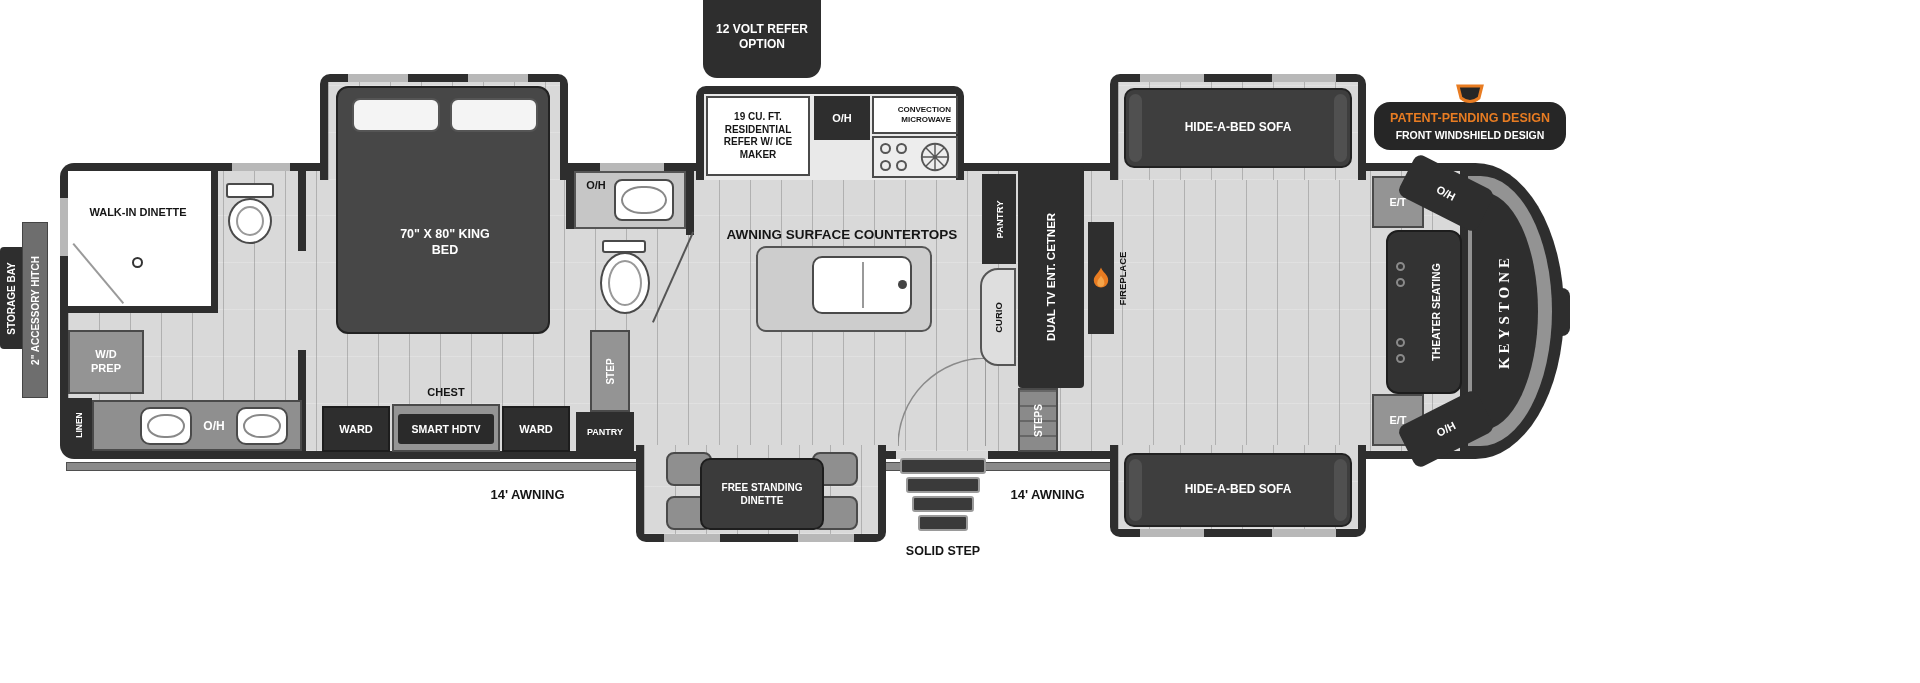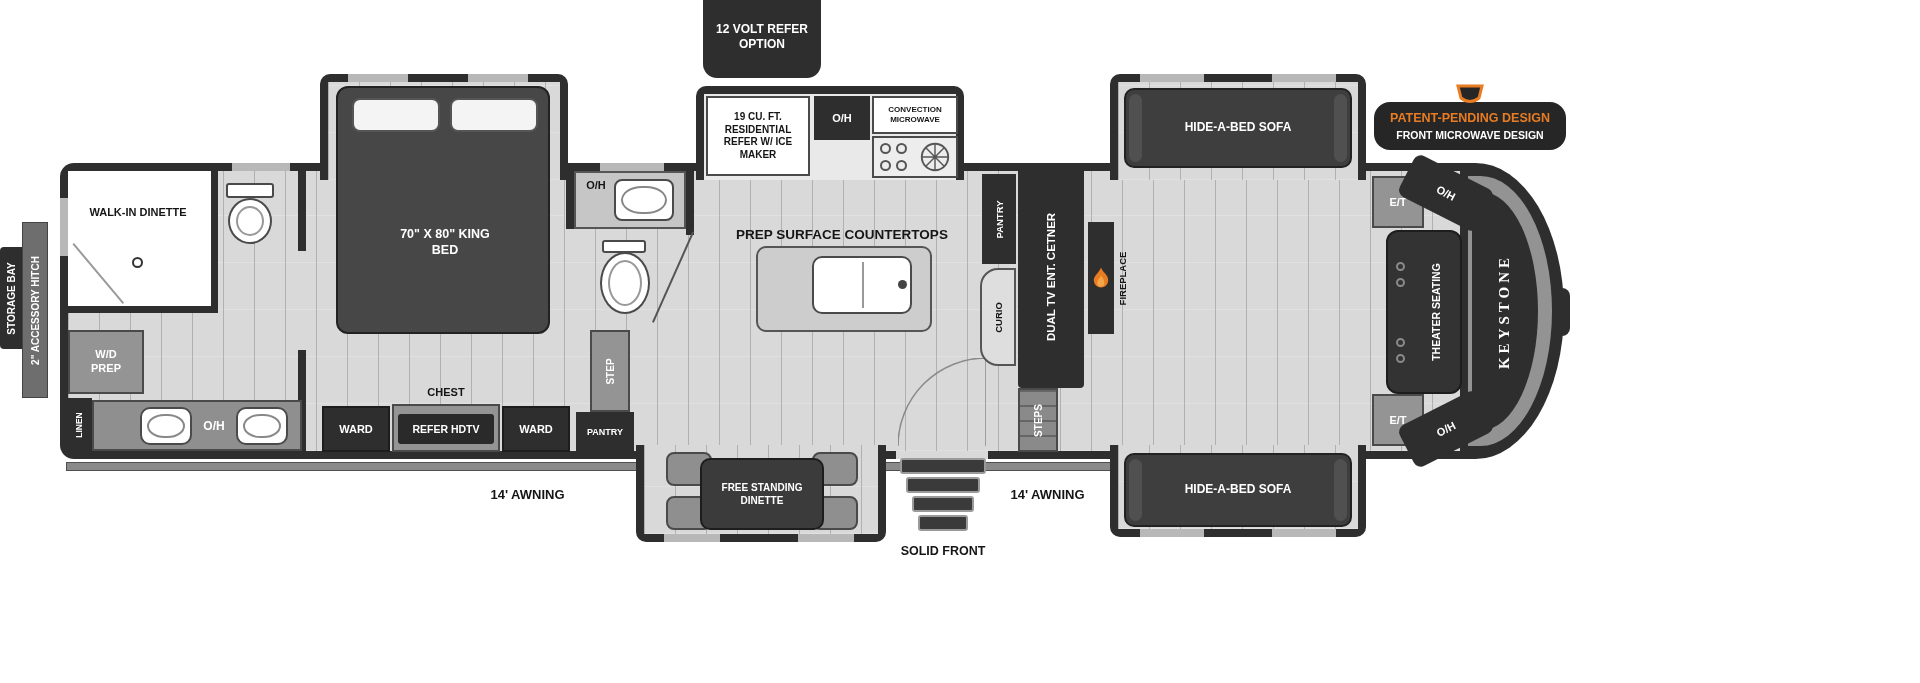--- a/index.html
+++ b/index.html
@@ -127,21 +127,21 @@
     <div class="abs" style="left:112px;top:10px;width:88px;height:34px;background:#f4f4f4;border:2px solid #555;border-radius:8px;"></div>
     <div class="abs flexc b wt" style="left:59px;top:130px;width:96px;height:48px;font-size:12.5px;line-height:1.3;">70" X 80" KING BED</div>
   </div>
 
   <div class="abs dark-box flexc" style="left:322px;top:406px;width:68px;height:46px;border:2px solid #1d1d1d;">
     <span class="b wt" style="font-size:11px;">WARD</span>
   </div>
   <div class="abs flexc b bt" style="left:398px;top:384px;width:96px;height:16px;font-size:11px;">CHEST</div>
   <div class="abs gray-box" style="left:392px;top:404px;width:108px;height:48px;"></div>
   <div class="abs flexc" style="left:398px;top:414px;width:96px;height:30px;background:#2a2a2a;border-radius:3px;">
-    <span class="b wt" style="font-size:10.5px;">REFER HDTV</span>
+    <span class="b wt" style="font-size:10.5px;">SMART HDTV</span>
   </div>
   <div class="abs dark-box flexc" style="left:502px;top:406px;width:68px;height:46px;border:2px solid #1d1d1d;">
     <span class="b wt" style="font-size:11px;">WARD</span>
   </div>
 
   <div class="abs wall" style="left:566px;top:171px;width:8px;height:58px;"></div>
   <div class="abs gray-box vt" style="left:590px;top:330px;width:40px;height:82px;">
     <span class="b wt" style="font-size:10px;">STEP</span>
   </div>
 
@@ -161,35 +161,35 @@
   <div class="abs dark-box flexc" style="left:576px;top:412px;width:58px;height:40px;">
     <span class="b wt" style="font-size:9px;">PANTRY</span>
   </div>
 
   <div class="abs white-box flexc" style="left:706px;top:96px;width:104px;height:80px;padding:2px;">
     <span class="b bt" style="font-size:10px;line-height:1.25;">19 CU. FT. RESIDENTIAL REFER W/ ICE MAKER</span>
   </div>
   <div class="abs dark-box flexc" style="left:814px;top:96px;width:56px;height:44px;">
     <span class="b wt" style="font-size:11px;">O/H</span>
   </div>
-  <div class="abs white-box flexc" style="left:872px;top:96px;width:86px;height:38px;padding:5px;">
+  <div class="abs white-box flexc" style="left:872px;top:96px;width:86px;height:38px;padding:5px;text-align:right;">
     <span class="b bt" style="font-size:8px;line-height:1.25;">CONVECTION MICROWAVE</span>
   </div>
   <div class="abs" style="left:872px;top:136px;width:86px;height:42px;background:#ededed;border:2px solid #4a4a4a;">
     <div class="abs" style="left:6px;top:5px;width:11px;height:11px;border:2px solid #555;border-radius:50%;"></div>
     <div class="abs" style="left:22px;top:5px;width:11px;height:11px;border:2px solid #555;border-radius:50%;"></div>
     <div class="abs" style="left:6px;top:22px;width:11px;height:11px;border:2px solid #555;border-radius:50%;"></div>
     <div class="abs" style="left:22px;top:22px;width:11px;height:11px;border:2px solid #555;border-radius:50%;"></div>
     <svg class="abs" style="left:44px;top:2px;" width="34" height="34" viewBox="0 0 36 36">
       <circle cx="18" cy="18" r="14" fill="none" stroke="#555" stroke-width="2"></circle>
       <path d="M18 4 V32 M4 18 H32 M8 8 L28 28 M28 8 L8 28" stroke="#555" stroke-width="1.5"></path>
     </svg>
   </div>
 
-  <div class="abs flexc b bt" style="left:726px;top:226px;width:232px;height:16px;font-size:13.5px;white-space:nowrap;">PREP SURFACE COUNTERTOPS</div>
+  <div class="abs flexc b bt" style="left:726px;top:226px;width:232px;height:16px;font-size:13.5px;white-space:nowrap;">AWNING SURFACE COUNTERTOPS</div>
   <div class="abs" style="left:756px;top:246px;width:176px;height:86px;background:#cdcdcd;border:2px solid #555;border-radius:10px;">
     <div class="abs white-box" style="left:54px;top:8px;width:100px;height:58px;border-radius:10px;">
       <div class="abs" style="left:48px;top:4px;width:2px;height:46px;background:#999;"></div>
       <div class="abs" style="left:84px;top:22px;width:9px;height:9px;background:#444;border-radius:50%;"></div>
     </div>
   </div>
 
   <svg class="abs" style="left:898px;top:358px;" width="88" height="88" viewBox="0 0 88 88">
     <path d="M0 88 A88 88 0 0 1 88 0 M88 0 V88" fill="none" stroke="#8a8a8a" stroke-width="1.5"></path>
   </svg>
@@ -258,23 +258,23 @@
   <div class="abs flexc" style="left:700px;top:458px;width:124px;height:72px;background:#3b3b3b;border:2px solid #1d1d1d;border-radius:10px;">
     <span class="b wt" style="font-size:10px;line-height:1.3;width:92px;">FREE STANDING DINETTE</span>
   </div>
 
   <div class="abs" style="left:890px;top:456px;width:110px;height:110px;">
     <div class="abs" style="left:10px;top:2px;width:86px;height:16px;background:#3a3a3a;border:2px solid #9a9a9a;border-radius:3px;"></div>
     <div class="abs" style="left:16px;top:21px;width:74px;height:16px;background:#3a3a3a;border:2px solid #9a9a9a;border-radius:3px;"></div>
     <div class="abs" style="left:22px;top:40px;width:62px;height:16px;background:#3a3a3a;border:2px solid #9a9a9a;border-radius:3px;"></div>
     <div class="abs" style="left:28px;top:59px;width:50px;height:16px;background:#3a3a3a;border:2px solid #9a9a9a;border-radius:3px;"></div>
   </div>
-  <div class="abs flexc b bt" style="left:878px;top:542px;width:130px;height:18px;font-size:12.5px;">SOLID FRONT</div>
+  <div class="abs flexc b bt" style="left:878px;top:542px;width:130px;height:18px;font-size:12.5px;">SOLID STEP</div>
 
   <div class="abs" style="left:1374px;top:102px;width:192px;height:48px;background:#262626;border-radius:16px;">
     <div class="abs flexc b" style="left:0;top:8px;width:192px;height:16px;font-size:12.5px;color:#e87c22;white-space:nowrap;">PATENT-PENDING DESIGN</div>
-    <div class="abs flexc b wt" style="left:0;top:26px;width:192px;height:14px;font-size:10.5px;white-space:nowrap;">FRONT MICROWAVE DESIGN</div>
+    <div class="abs flexc b wt" style="left:0;top:26px;width:192px;height:14px;font-size:10.5px;white-space:nowrap;">FRONT WINDSHIELD DESIGN</div>
   </div>
   <svg class="abs" style="left:1455px;top:84px;" width="30" height="22" viewBox="0 0 30 22">
     <path d="M3 2 H27 L24 14 Q15 21 6 14 Z" fill="#262626" stroke="#e87c22" stroke-width="3"></path>
   </svg>
 
 </div>
 
 </body></html>

